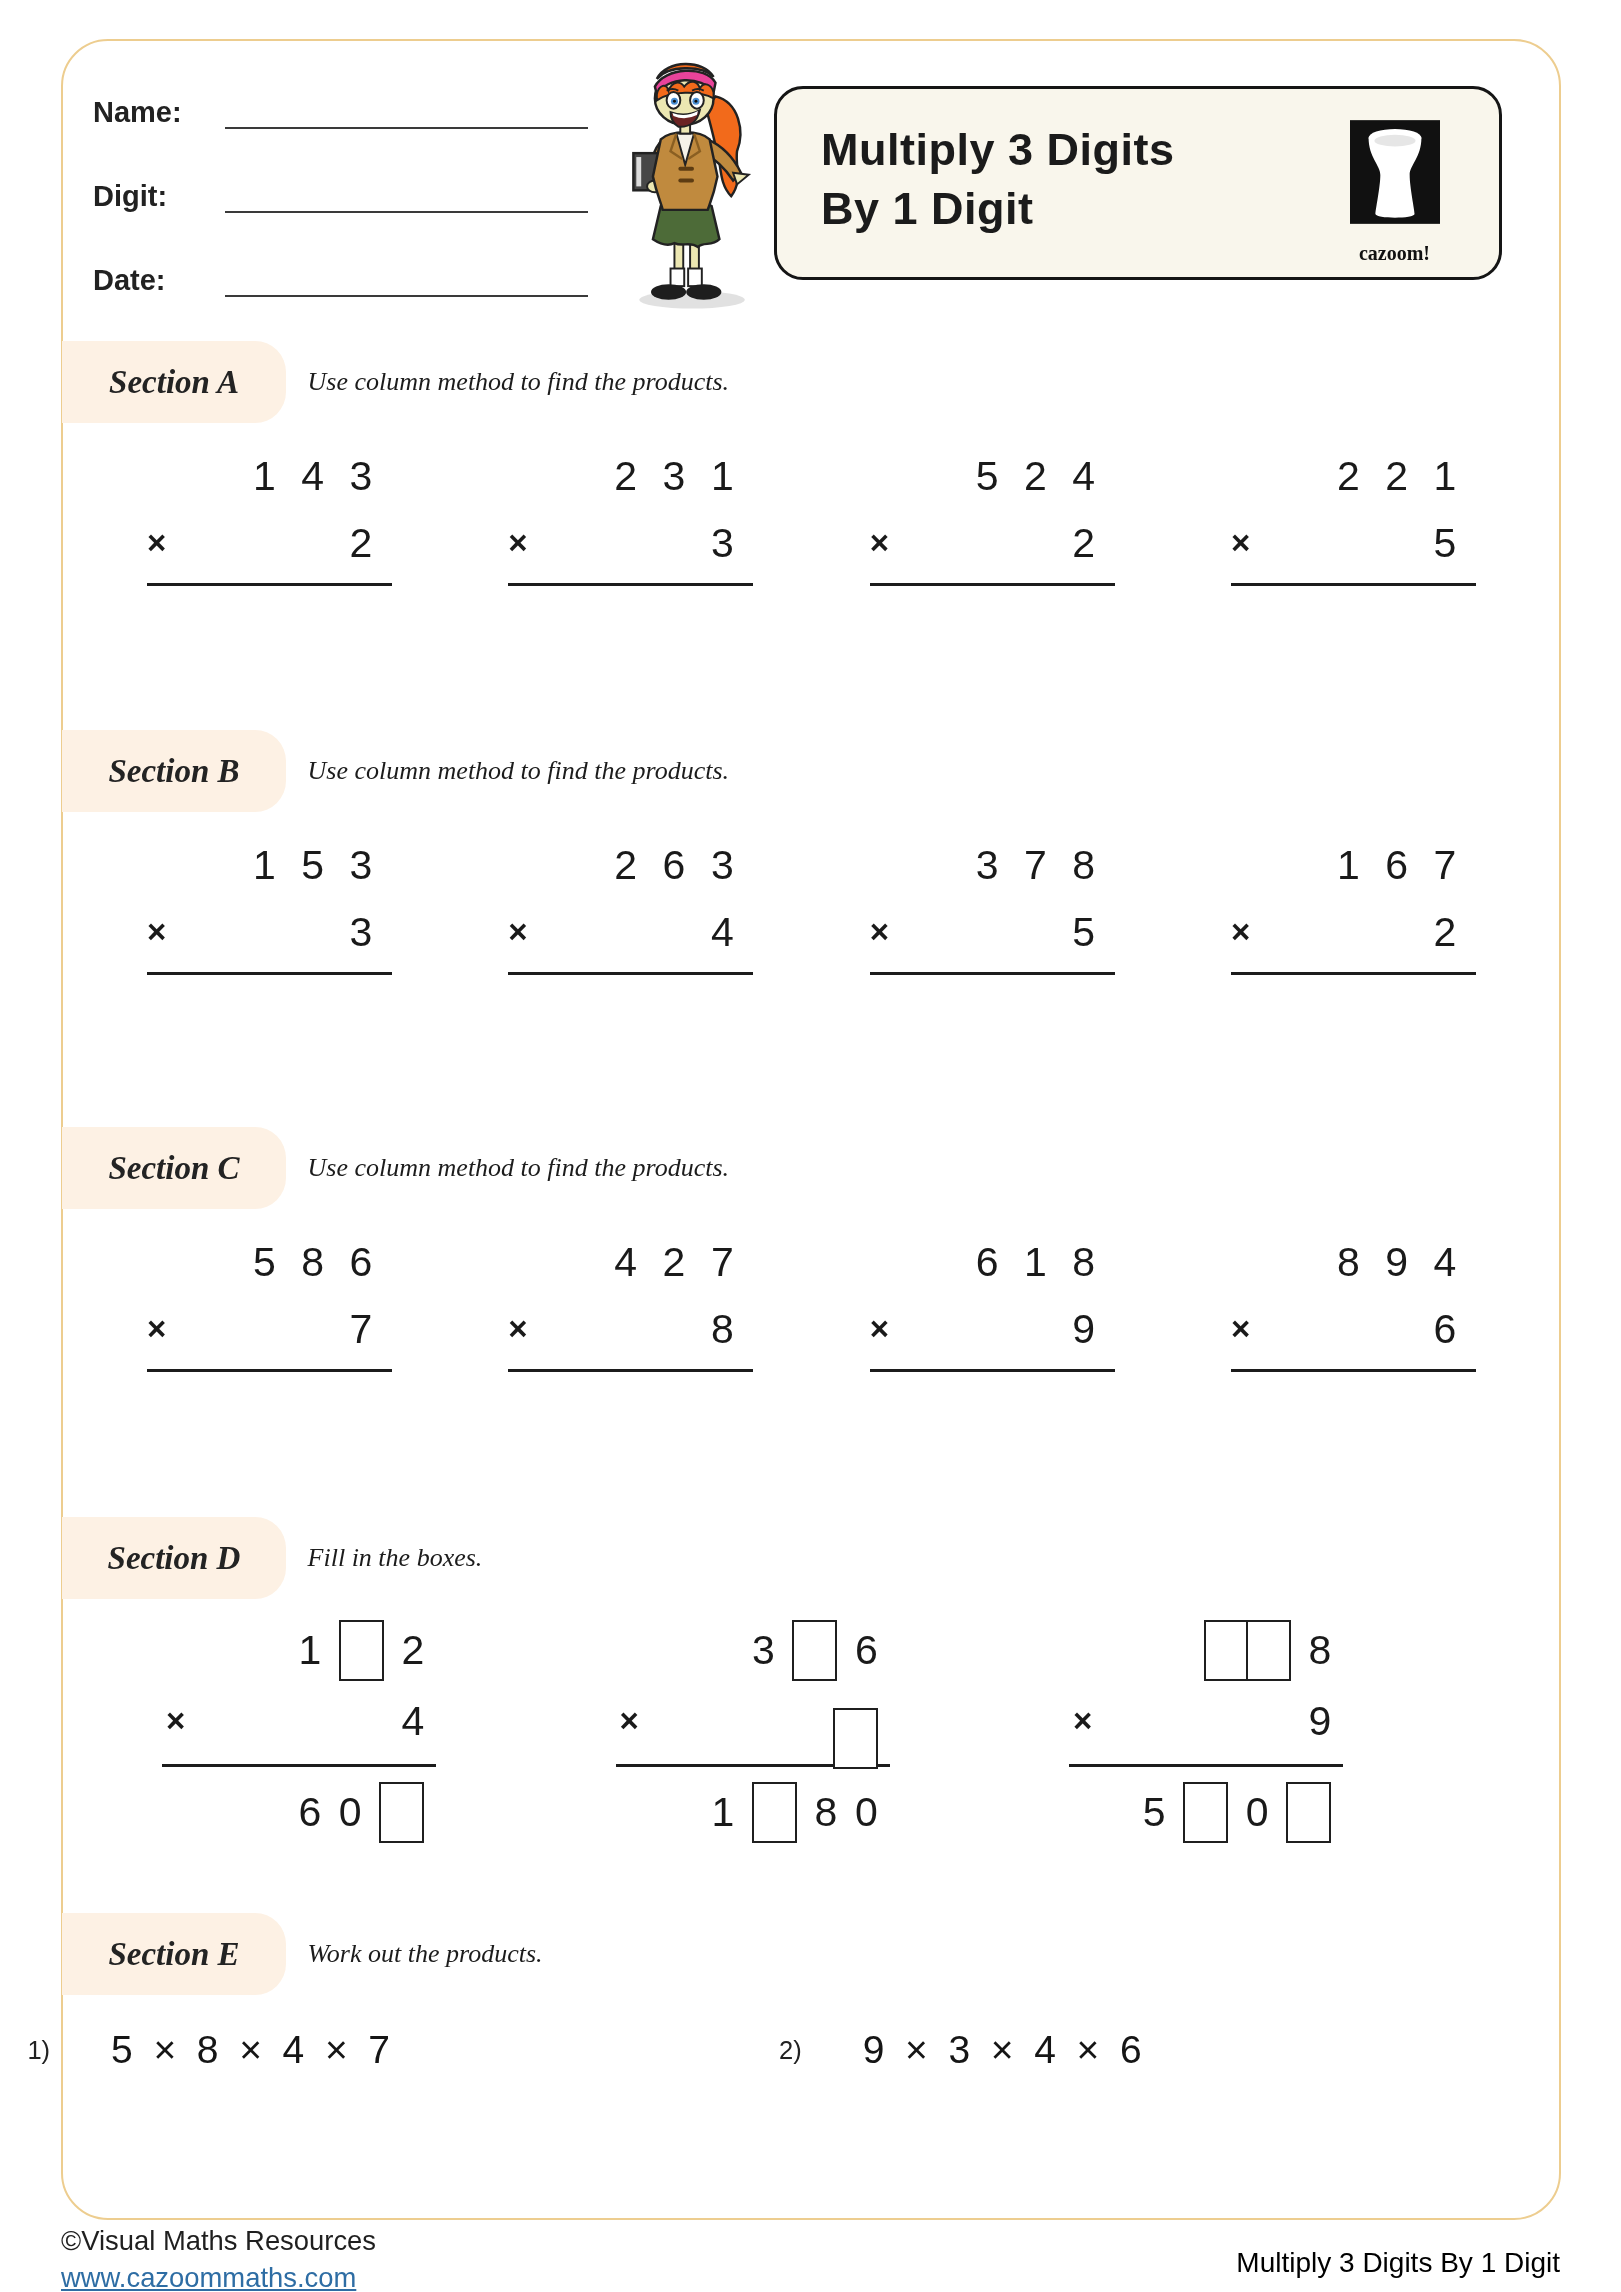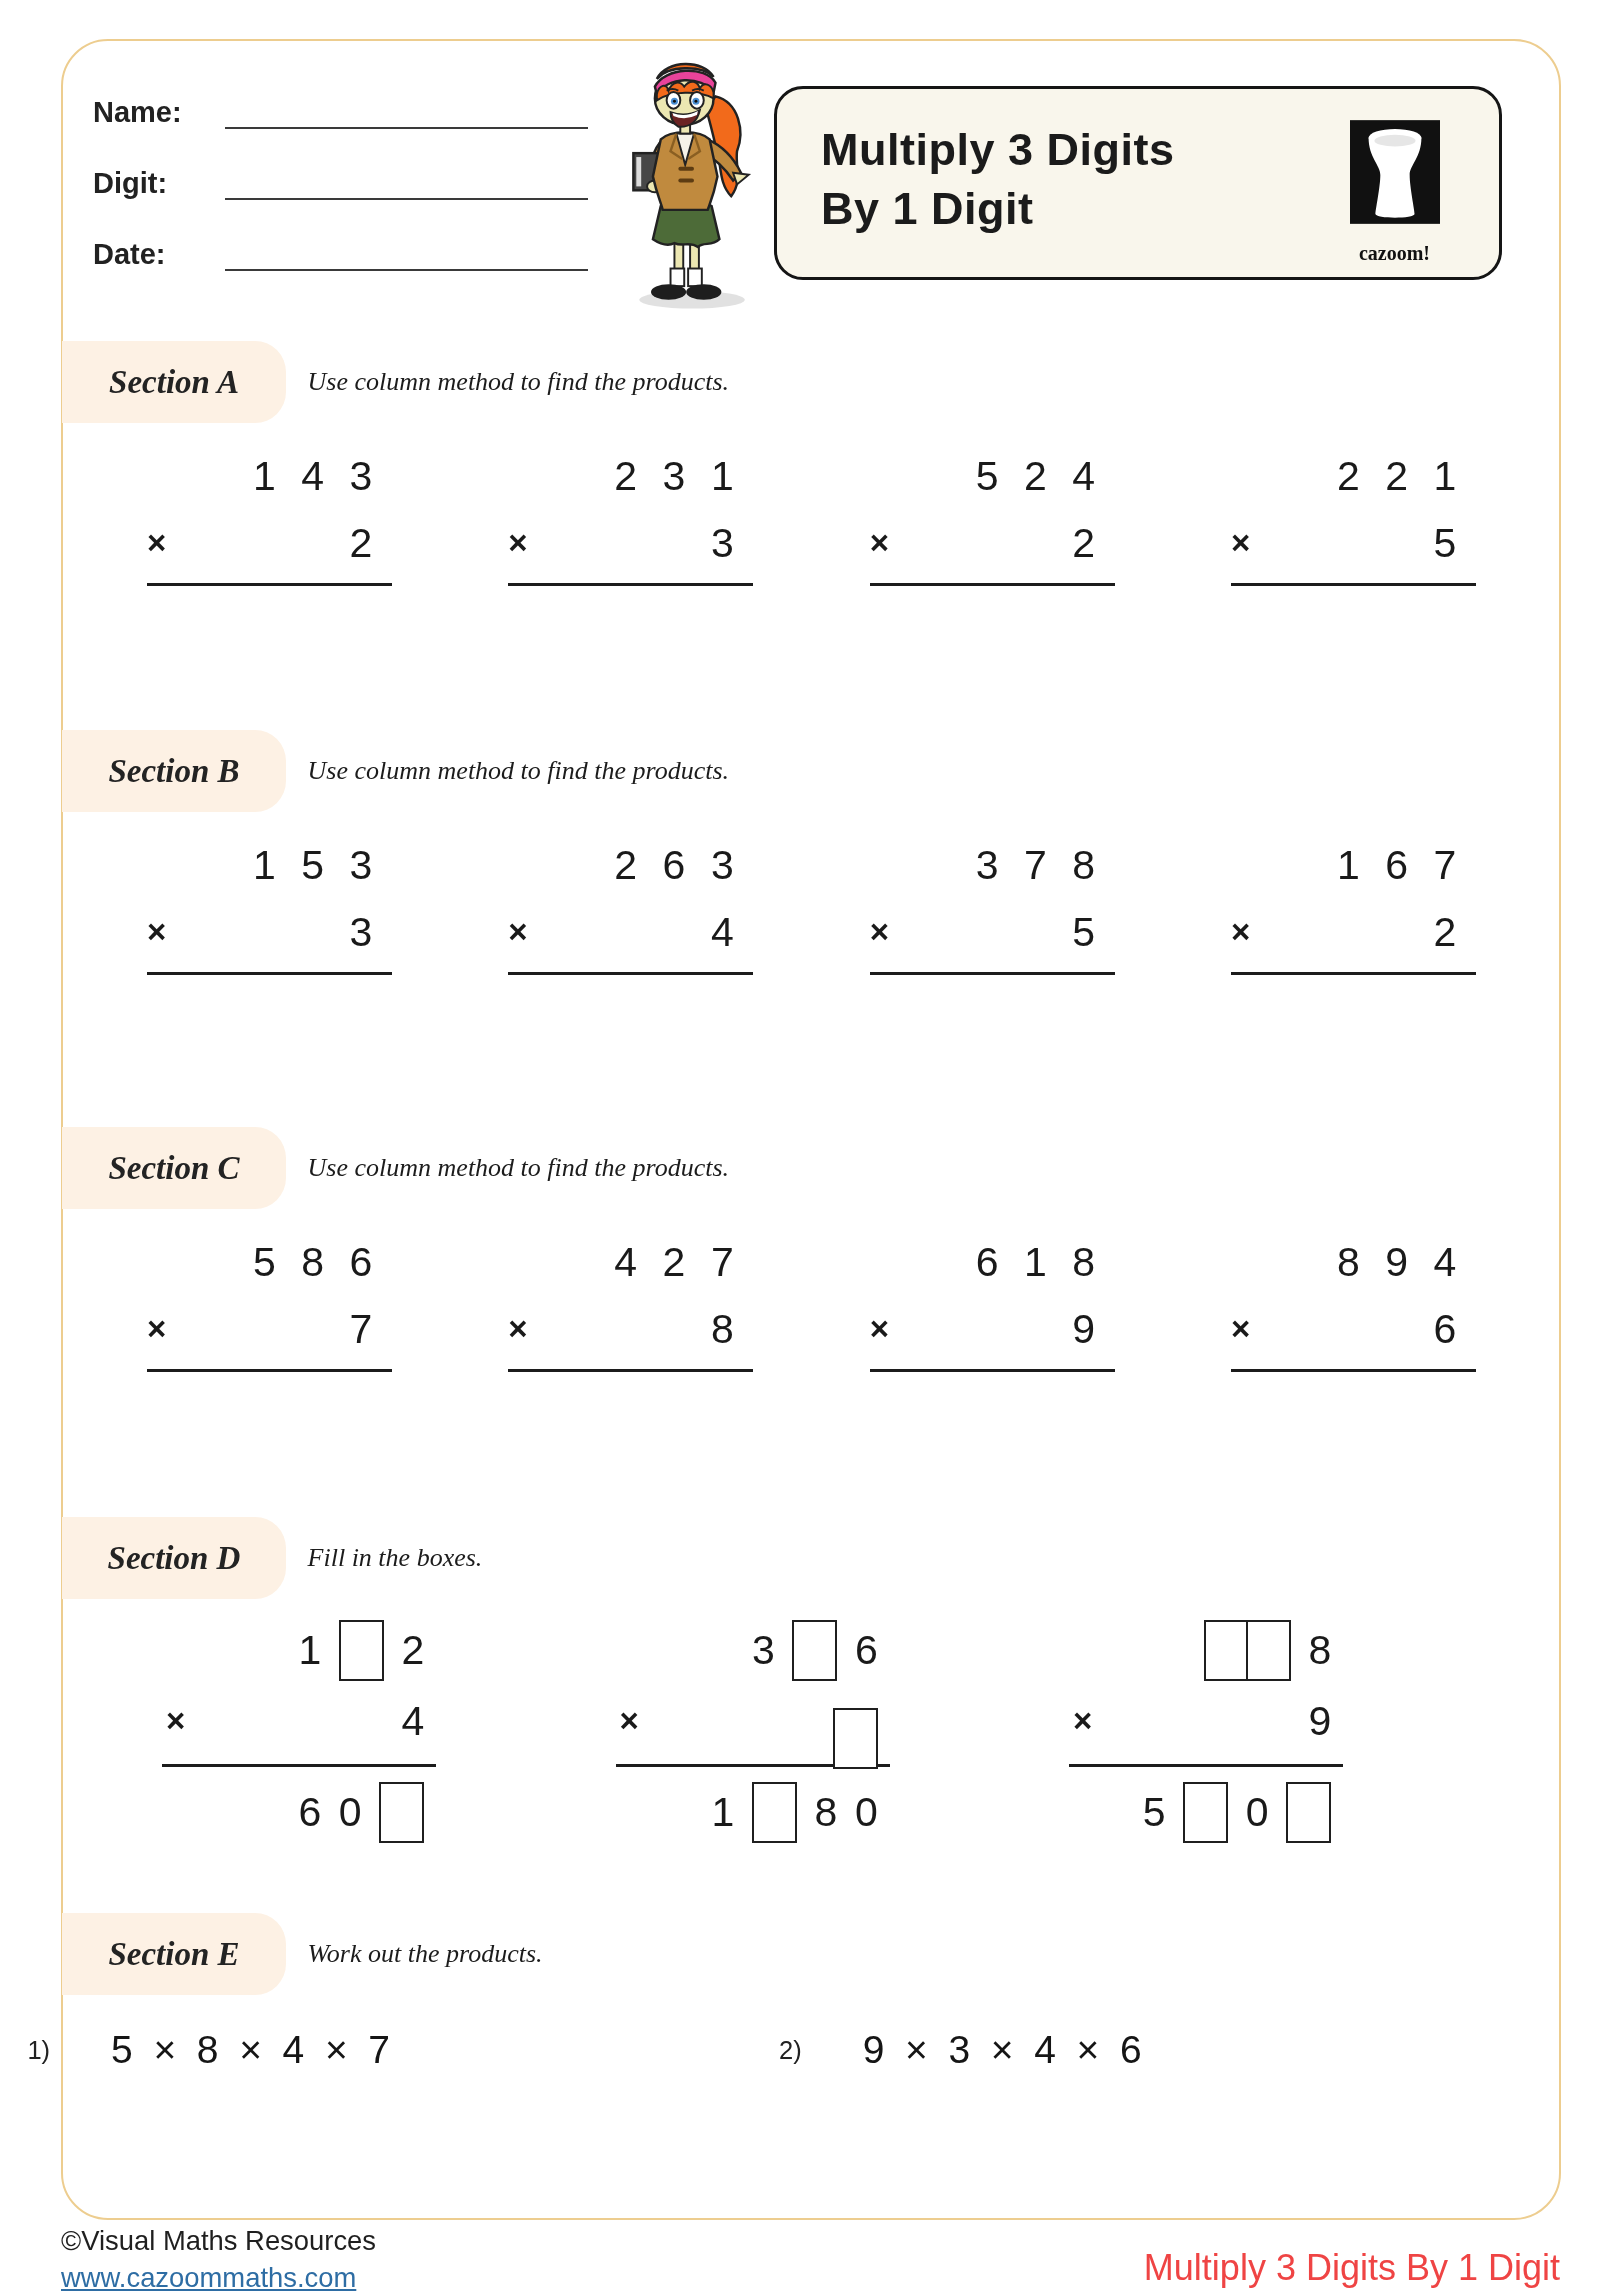--- a/index.html
+++ b/index.html
@@ -12,21 +12,21 @@
   *{margin:0;padding:0;box-sizing:border-box;}
   body{background:#fff;font-family:"Liberation Sans",sans-serif;color:var(--ink);}
   #page{position:relative;width:1621px;height:2293px;background:#fff;overflow:hidden;}
 
   
   .sheet-border{position:absolute;left:61px;top:39px;width:1500px;height:2181px;
     border:2.9px solid var(--page-border);border-radius:47px;}
 
   
   .fields{position:absolute;left:93px;top:86px;width:495px;}
-  .field-row{display:flex;align-items:flex-end;height:43px;margin-bottom:28px;}
+  .field-row{display:flex;align-items:flex-end;height:43px;margin-bottom:41px;}
   .field-label{font-size:29px;font-weight:bold;color:#222;width:132px;}
   .field-line{flex:1;border-bottom:2.5px solid #3a3a3a;height:33px;}
 
   
   .mascot{position:absolute;left:606px;top:49px;width:176px;height:265px;}
 
   
   .titlebox{position:absolute;left:774px;top:86px;width:728px;height:194px;
     background:var(--titlebox-bg);border:3.9px solid #151515;border-radius:29px;}
   .titletext{position:absolute;left:44px;top:31px;font-size:45px;font-weight:bold;
@@ -76,21 +76,21 @@
   .expr-item{position:absolute;top:0;display:flex;align-items:center;height:59px;}
   .expr-item:nth-child(1){left:27.4px;}
   .expr-item:nth-child(2){left:779px;}
   .expr-num{font-size:25.5px;color:#222;margin-right:61px;}
   .expr-text{font-size:39px;font-weight:500;color:#151515;letter-spacing:4.9px;}
 
   
   .footer-left{position:absolute;left:61px;top:2225px;}
   .footer-copy{font-size:27.4px;color:#1f1f1f;}
   .footer-link{font-size:27.4px;color:var(--link);text-decoration:underline;margin-top:4.9px;display:inline-block;}
-  .footer-right{position:absolute;right:61px;top:2247px;font-size:36px;color:#ef4444;}
+  .footer-right{position:absolute;right:61px;top:2247px;font-size:28px;color:#000000;}
 </style>
 </head>
 <body>
 
 <div id="page">
   <div class="sheet-border"></div>
 
   <div class="fields">
     <div class="field-row">
       <span class="field-label">Name:</span>

